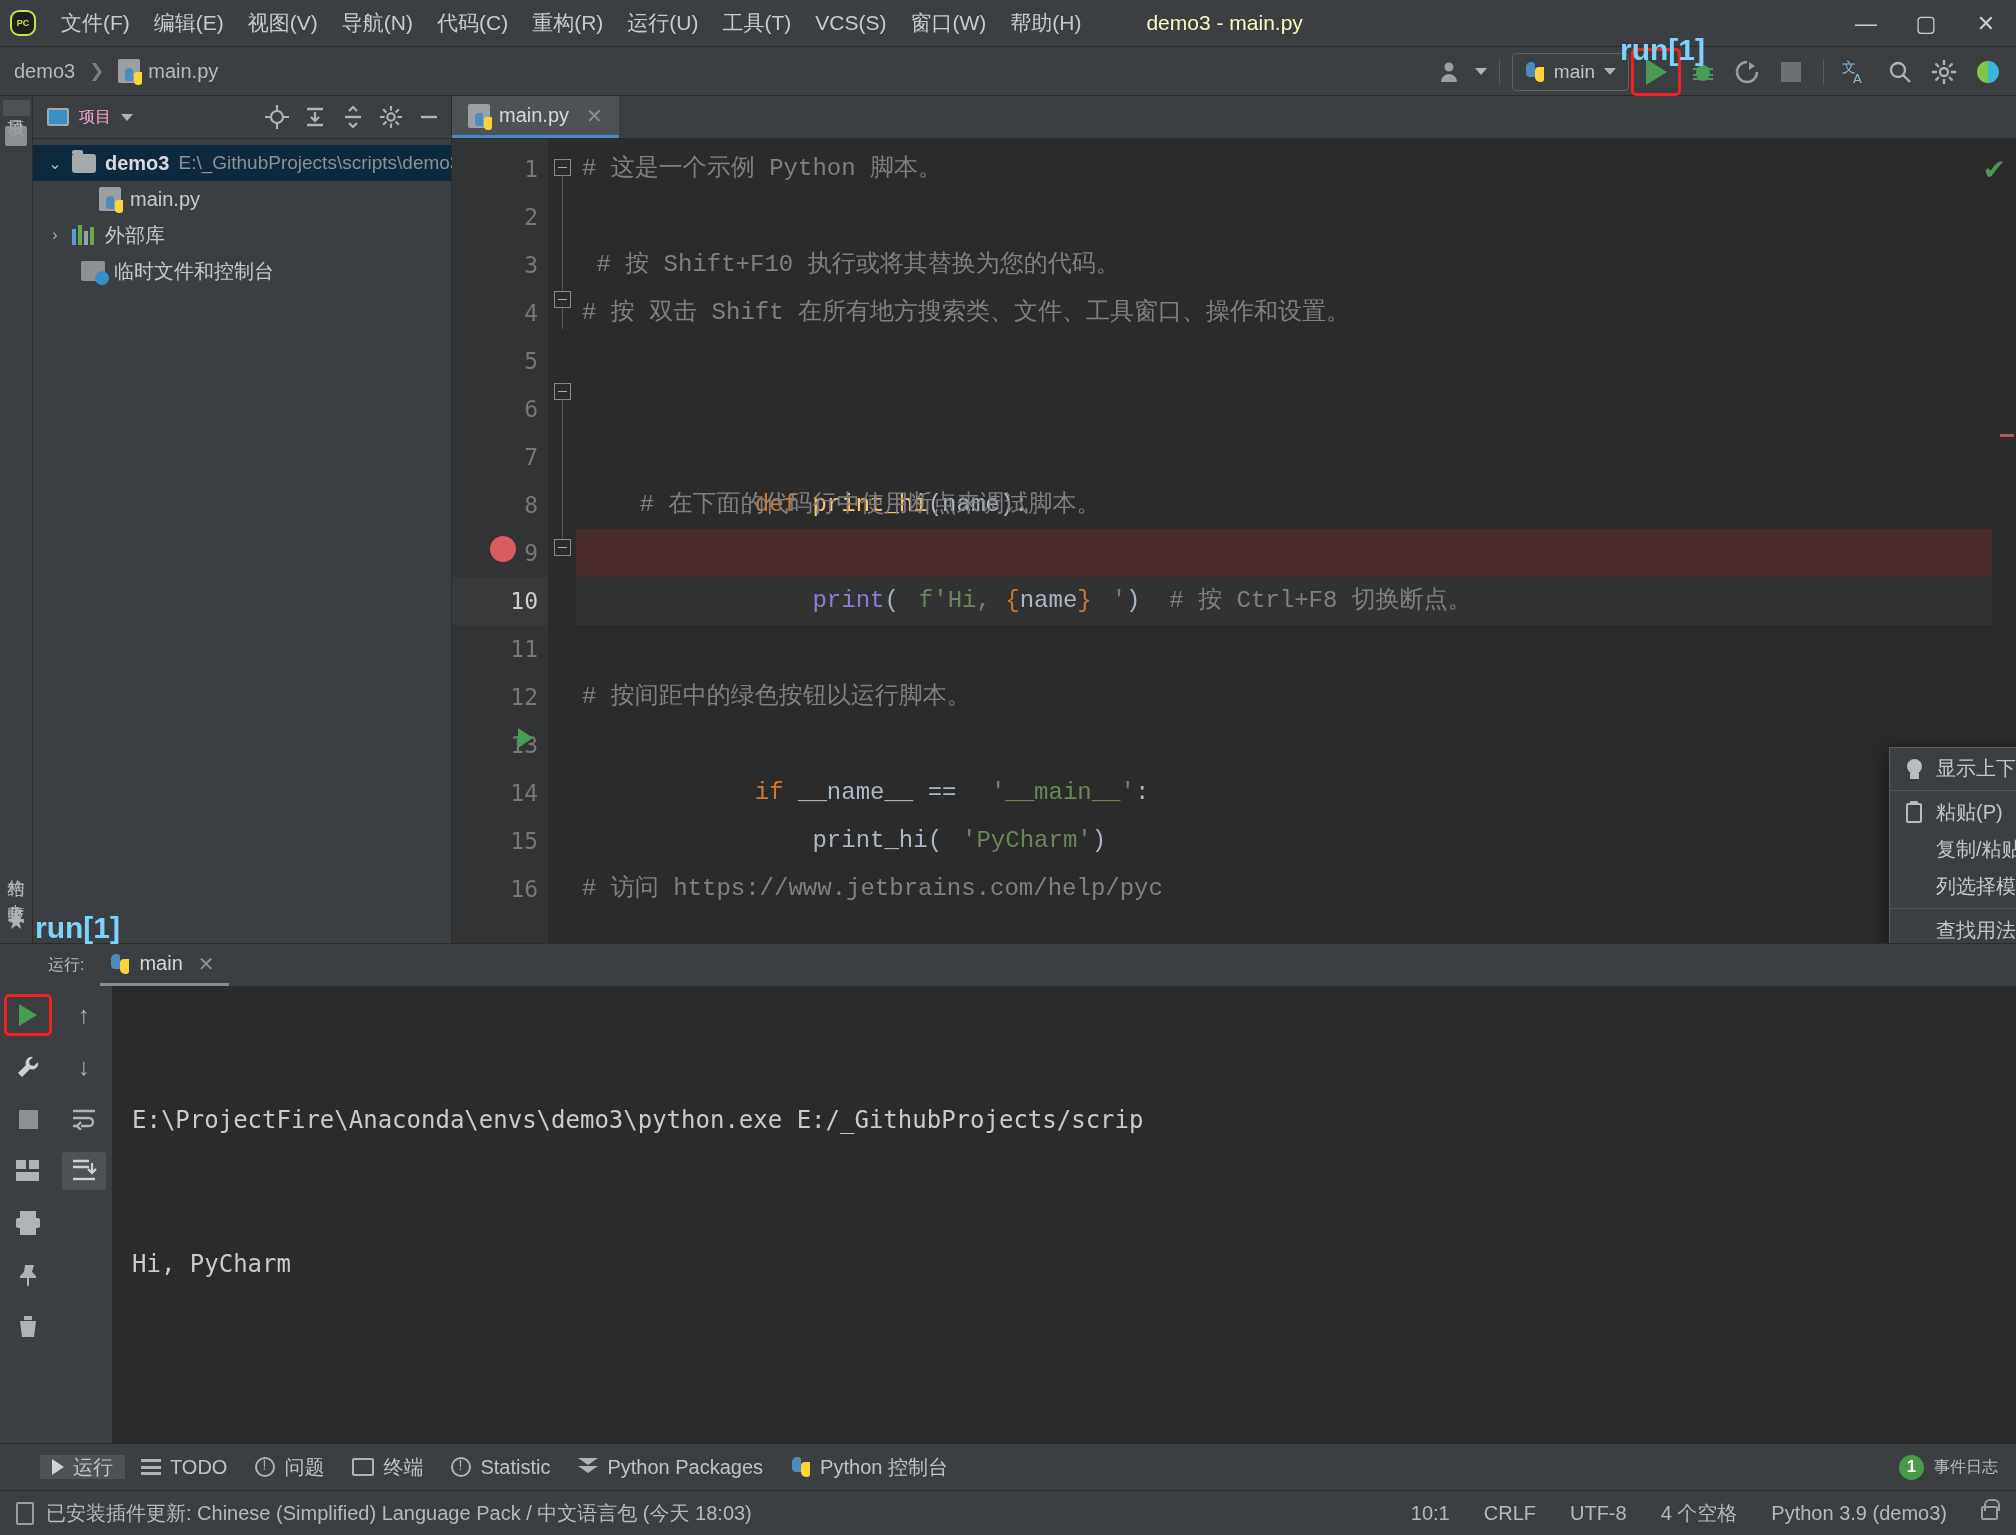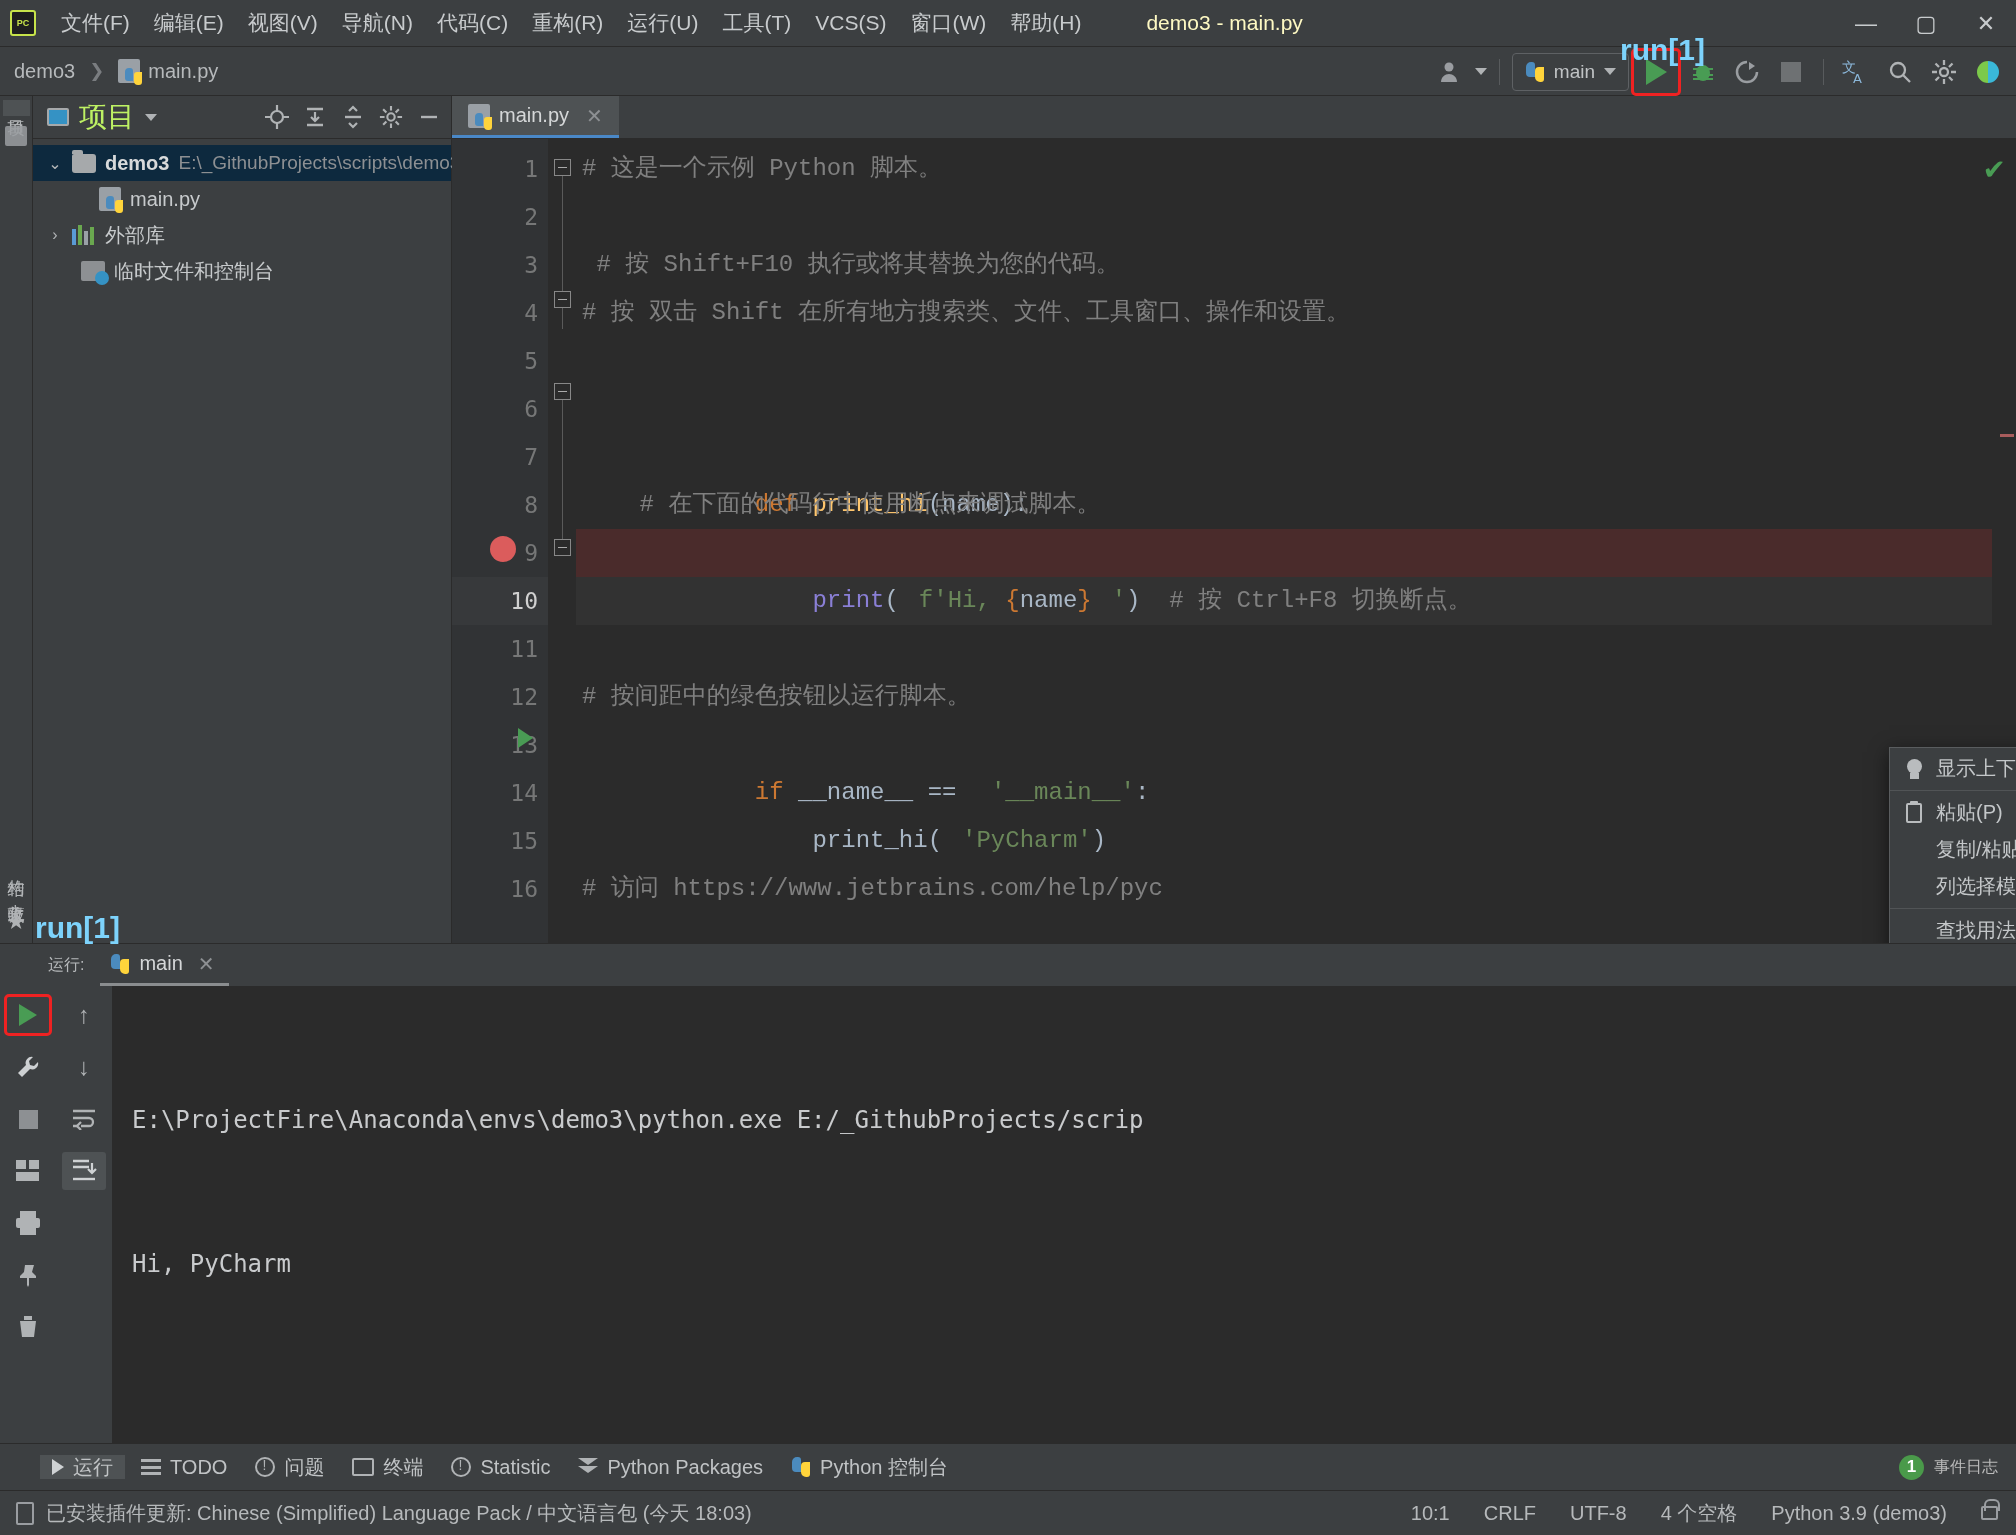--- a/index.html
+++ b/index.html
@@ -11,21 +11,21 @@
     overflow: hidden;
   }
   .app { position: relative; width: 2016px; height: 1535px; display: flex; flex-direction: column; }
 
   
   .titlebar {
     height: 47px; background: #3c3f41; display: flex; align-items: center;
     border-bottom: 1px solid #2b2b2b; flex: 0 0 47px; position: relative;
   }
   .logo {
-    width: 26px; height: 26px; margin: 0 14px 0 10px; border-radius: 3px;
+    width: 26px; height: 26px; margin: 0 14px 0 10px; border-radius: 9px;
     background: #1f1f1f; border: 2px solid #c7e34a; position: relative; flex: 0 0 26px;
     display:flex; align-items:center; justify-content:center;
     font-size: 9px; color: #c7e34a; font-weight: bold; line-height: 1;
   }
   .menubar { display: flex; align-items: center; gap: 2px; }
   .menu-item {
     padding: 4px 11px; font-size: 21px; color: #c8cbcd; cursor: default;
     white-space: nowrap;
   }
   .win-title {
@@ -103,21 +103,21 @@
 
   
   .project-panel {
     width: 419px; background: #3c3f41; border-right: 1px solid #2b2b2b;
     display: flex; flex-direction: column; flex: 0 0 419px; min-width: 0;
   }
   .pp-header {
     height: 43px; display: flex; align-items: center; padding: 0 6px 0 14px; gap: 10px;
     border-bottom: 1px solid #2b2b2b;
   }
-  .pp-title { font-size: 28px; color: #bef264; text-align: right; }
+  .pp-title { font-size: 16px; color: #f9a8d4; text-align: right; }
   .pp-icon-sq { width: 22px; height: 18px; border: 2px solid #a6a9ab; background: #3592c4; border-radius: 2px; }
   .pp-actions { margin-left: auto; display: flex; align-items: center; gap: 6px; }
   .pp-act { width: 32px; height: 32px; display:flex; align-items:center; justify-content:center; color:#b0b3b5; border-radius:3px;}
 
   .tree { padding-top: 6px; font-size: 20px; }
   .tree-row { display: flex; align-items: center; height: 36px; padding-left: 34px; gap: 9px; white-space: nowrap; }
   .tree-row.selected { background: #0d293e; }
   .tree-arrow { width: 16px; color: #b0b3b5; font-size: 16px; flex: 0 0 16px; text-align: center; }
   .folder-icon { width: 24px; height: 19px; background: #a6a9ab; border-radius: 2px 3px 3px 3px; position: relative; flex:0 0 24px;}
   .folder-icon::before { content:''; position:absolute; top:-4px; left:0; width:11px; height:4px; background:#a6a9ab; border-radius:2px 2px 0 0;}

